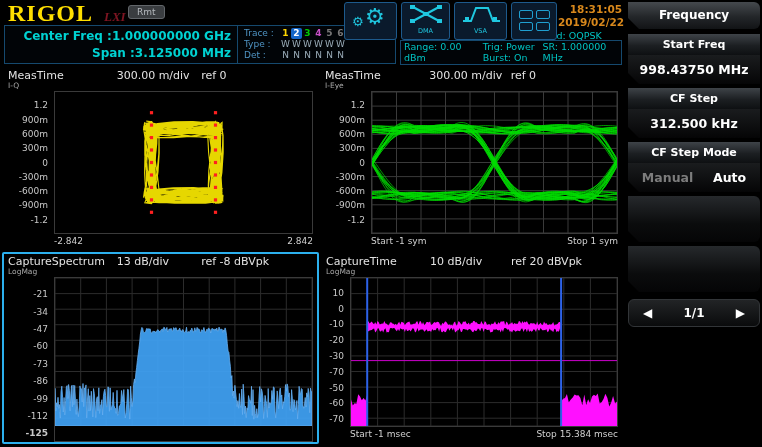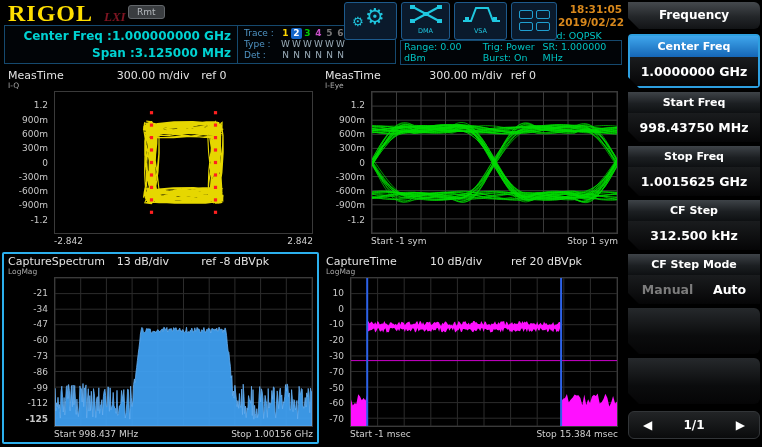--- a/index.html
+++ b/index.html
@@ -358,24 +358,20 @@
                 <line x1="0" y1="77.9" x2="257" y2="77.9"></line>
                 <line x1="0" y1="93.5" x2="257" y2="93.5"></line>
                 <line x1="0" y1="109.1" x2="257" y2="109.1"></line>
                 <line x1="0" y1="124.6" x2="257" y2="124.6"></line>
                 <line x1="0" y1="140.2" x2="257" y2="140.2"></line>
               </g>
               <path d="M0 148L0.0 110.3L0.8 133.0L1.5 124.9L2.3 128.6L3.0 119.3L3.8 130.4L4.5 126.6L5.3 140.1L6.0 113.7L6.8 108.2L7.6 119.3L8.3 134.0L9.1 119.5L9.8 136.9L10.6 122.6L11.3 109.4L12.1 107.6L12.9 120.5L13.6 106.5L14.4 112.5L15.1 132.8L15.9 115.2L16.6 107.5L17.4 128.7L18.1 107.0L18.9 126.7L19.7 107.4L20.4 121.1L21.2 136.4L21.9 121.1L22.7 132.3L23.4 138.6L24.2 128.0L24.9 107.9L25.7 111.2L26.5 110.7L27.2 124.0L28.0 105.5L28.7 128.6L29.5 109.9L30.2 111.7L31.0 106.9L31.7 139.9L32.5 121.0L33.3 110.7L34.0 133.1L34.8 117.6L35.5 132.5L36.3 113.2L37.0 122.5L37.8 138.9L38.5 110.6L39.3 115.5L40.1 127.2L40.8 139.6L41.6 121.1L42.3 118.7L43.1 132.9L43.8 109.8L44.6 135.4L45.4 128.0L46.1 126.1L46.9 121.7L47.6 137.0L48.4 118.6L49.1 113.4L49.9 111.2L50.6 117.6L51.4 128.7L52.2 128.6L52.9 108.8L53.7 109.4L54.4 133.3L55.2 109.9L55.9 131.6L56.7 129.1L57.4 126.8L58.2 114.4L59.0 127.4L59.7 130.3L60.5 130.5L61.2 135.4L62.0 112.3L62.7 137.3L63.5 135.4L64.3 128.1L65.0 127.7L65.8 125.5L66.5 112.5L67.3 118.0L68.0 123.5L68.8 111.5L69.5 125.1L70.3 140.0L71.1 134.7L71.8 125.2L72.6 111.2L73.3 111.6L74.1 129.5L74.8 141.1L75.6 108.2L76.3 119.3L77.1 128.5L77.9 122.9L78.6 106.4L79.4 100.9L80.1 104.7L80.9 94.9L81.6 89.7L82.4 82.4L83.1 76.7L83.9 70.4L84.7 64.0L85.4 56.0L86.2 51.9L86.9 49.4L87.7 50.4L88.4 54.2L89.2 54.5L89.9 54.3L90.7 53.6L91.5 50.6L92.2 51.0L93.0 50.7L93.7 50.9L94.5 51.0L95.2 50.9L96.0 55.0L96.8 55.0L97.5 53.9L98.3 52.9L99.0 53.9L99.8 53.1L100.5 55.0L101.3 53.4L102.0 53.0L102.8 51.6L103.6 52.6L104.3 53.1L105.1 54.4L105.8 52.2L106.6 51.4L107.3 50.9L108.1 53.4L108.8 49.3L109.6 49.7L110.4 51.6L111.1 52.0L111.9 49.4L112.6 54.0L113.4 52.7L114.1 50.9L114.9 51.3L115.7 50.8L116.4 50.6L117.2 53.2L117.9 52.8L118.7 49.6L119.4 50.8L120.2 51.5L120.9 49.6L121.7 51.6L122.5 53.2L123.2 51.9L124.0 52.3L124.7 50.1L125.5 53.0L126.2 52.6L127.0 54.0L127.7 51.5L128.5 52.6L129.3 54.7L130.0 54.5L130.8 52.9L131.5 49.2L132.3 55.0L133.0 54.2L133.8 53.6L134.5 54.5L135.3 52.3L136.1 52.7L136.8 50.1L137.6 52.8L138.3 54.4L139.1 52.6L139.8 49.8L140.6 53.1L141.4 52.7L142.1 49.4L142.9 51.9L143.6 50.7L144.4 51.6L145.1 54.5L145.9 54.6L146.6 51.7L147.4 52.5L148.2 52.2L148.9 49.5L149.7 52.9L150.4 54.7L151.2 52.9L151.9 51.2L152.7 52.4L153.4 50.1L154.2 50.7L155.0 51.3L155.7 55.0L156.5 51.2L157.2 50.3L158.0 51.6L158.7 50.9L159.5 52.3L160.2 50.9L161.0 52.5L161.8 50.1L162.5 53.0L163.3 53.0L164.0 49.1L164.8 50.8L165.5 52.0L166.3 51.2L167.1 51.2L167.8 54.5L168.6 51.9L169.3 53.3L170.1 49.9L170.8 52.1L171.6 57.7L172.3 65.7L173.1 73.2L173.9 74.2L174.6 82.1L175.4 88.6L176.1 100.0L176.9 97.6L177.6 117.7L178.4 113.0L179.1 120.2L179.9 107.3L180.7 115.0L181.4 121.5L182.2 128.7L182.9 122.6L183.7 130.3L184.4 115.5L185.2 127.2L185.9 129.5L186.7 111.0L187.5 136.5L188.2 106.2L189.0 118.2L189.7 135.5L190.5 128.1L191.2 139.6L192.0 129.8L192.8 131.8L193.5 117.6L194.3 121.5L195.0 122.3L195.8 125.4L196.5 108.3L197.3 137.5L198.0 111.6L198.8 141.2L199.6 127.3L200.3 135.6L201.1 139.7L201.8 130.7L202.6 139.6L203.3 135.1L204.1 117.0L204.8 108.5L205.6 123.9L206.4 110.8L207.1 113.3L207.9 119.7L208.6 140.5L209.4 128.7L210.1 117.4L210.9 122.6L211.6 125.4L212.4 139.4L213.2 110.5L213.9 130.0L214.7 124.7L215.4 126.4L216.2 124.4L216.9 112.5L217.7 121.3L218.4 108.9L219.2 109.6L220.0 133.7L220.7 139.8L221.5 124.9L222.2 112.9L223.0 122.7L223.7 130.6L224.5 113.4L225.3 110.1L226.0 118.8L226.8 117.0L227.5 130.8L228.3 123.7L229.0 124.9L229.8 118.2L230.5 106.6L231.3 113.2L232.1 105.9L232.8 108.3L233.6 118.6L234.3 114.9L235.1 132.2L235.8 131.1L236.6 111.6L237.3 120.1L238.1 133.7L238.9 121.6L239.6 122.4L240.4 131.8L241.1 129.4L241.9 122.5L242.6 140.8L243.4 126.6L244.1 108.3L244.9 116.7L245.7 115.2L246.4 110.5L247.2 111.5L247.9 127.2L248.7 130.4L249.4 127.9L250.2 119.5L251.0 129.1L251.7 114.9L252.5 118.7L253.2 110.4L254.0 115.2L254.7 134.9L255.5 110.1L256.2 113.8L257.0 113.7L257 148 Z" fill="#3f9ff0" opacity="0.95" stroke="#6ab8ff" stroke-width="0.8"></path>
             </svg>
           </div>
       </div>
-      <div class="pfoot">
-        <span>Start 998.437 MHz</span>
-        <span>Stop 1.00156 GHz</span>
-      </div>
     </div>
 
     <div class="panel narrow" id="p3">
       <div class="phead">
         <span class="n">CaptureTime</span>
         <span class="s">10 dB/div</span>
         <span class="r">ref 20 dBVpk</span>
       </div>
       <div class="psub">LogMag</div>
       <div class="pbody">
@@ -429,34 +425,26 @@
         <span>Start -1 msec</span>
         <span>Stop 15.384 msec</span>
       </div>
     </div>
 
   </div>
 
   <div class="sidebar">
     <div class="sb-title chamfer">Frequency</div>
 
-    <div class="sb-item active chamfer">
-      <div class="sb-label">Center Freq</div>
-      <div class="sb-value">1.0000000 GHz</div>
-    </div>
 
     <div class="sb-item chamfer">
       <div class="sb-label">Start Freq</div>
       <div class="sb-value">998.43750 MHz</div>
     </div>
 
-    <div class="sb-item chamfer">
-      <div class="sb-label">Stop Freq</div>
-      <div class="sb-value">1.0015625 GHz</div>
-    </div>
 
     <div class="sb-item chamfer">
       <div class="sb-label">CF Step</div>
       <div class="sb-value">312.500 kHz</div>
     </div>
 
     <div class="sb-item chamfer">
       <div class="sb-label">CF Step Mode</div>
       <div class="sb-value toggle">
         <span class="dim">Manual</span>

